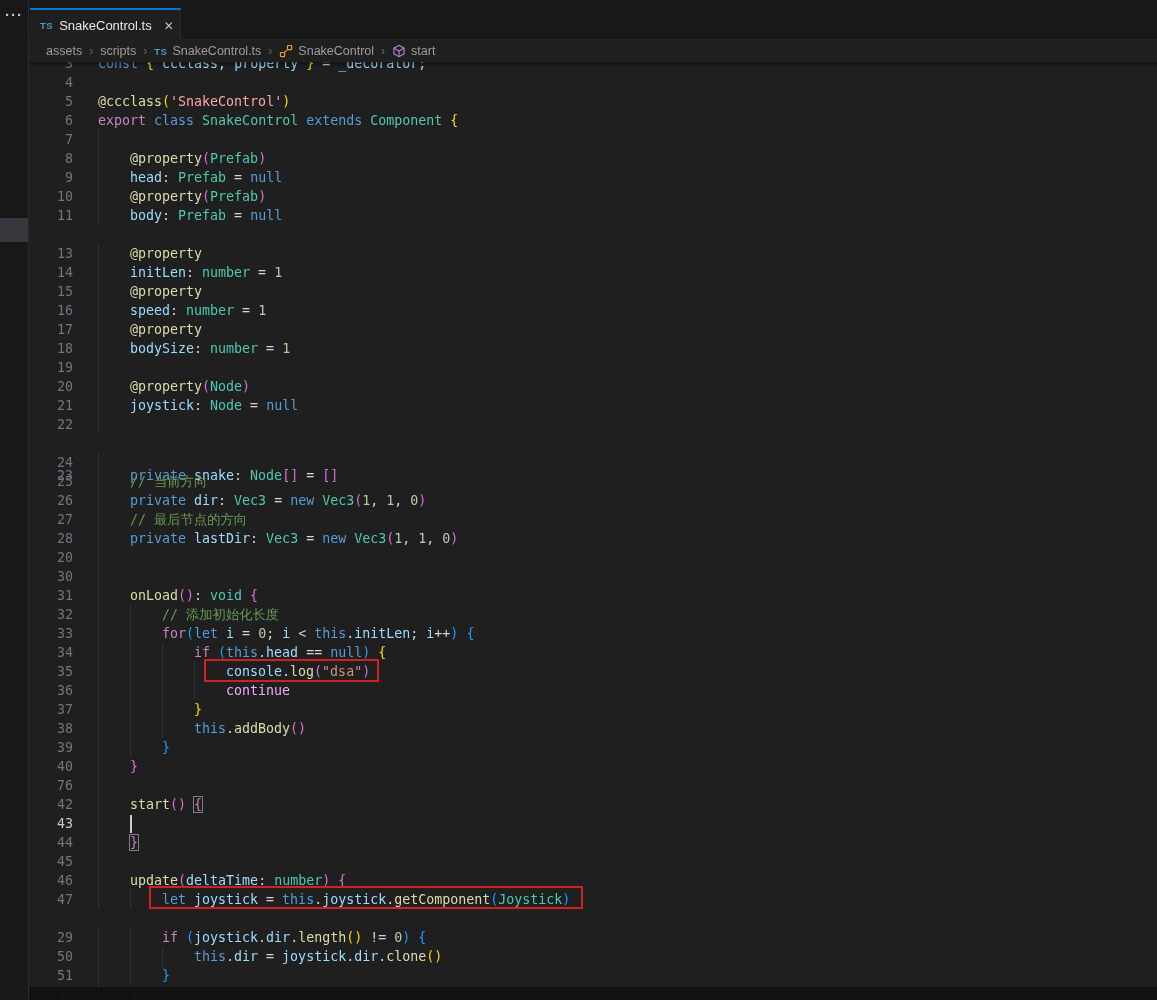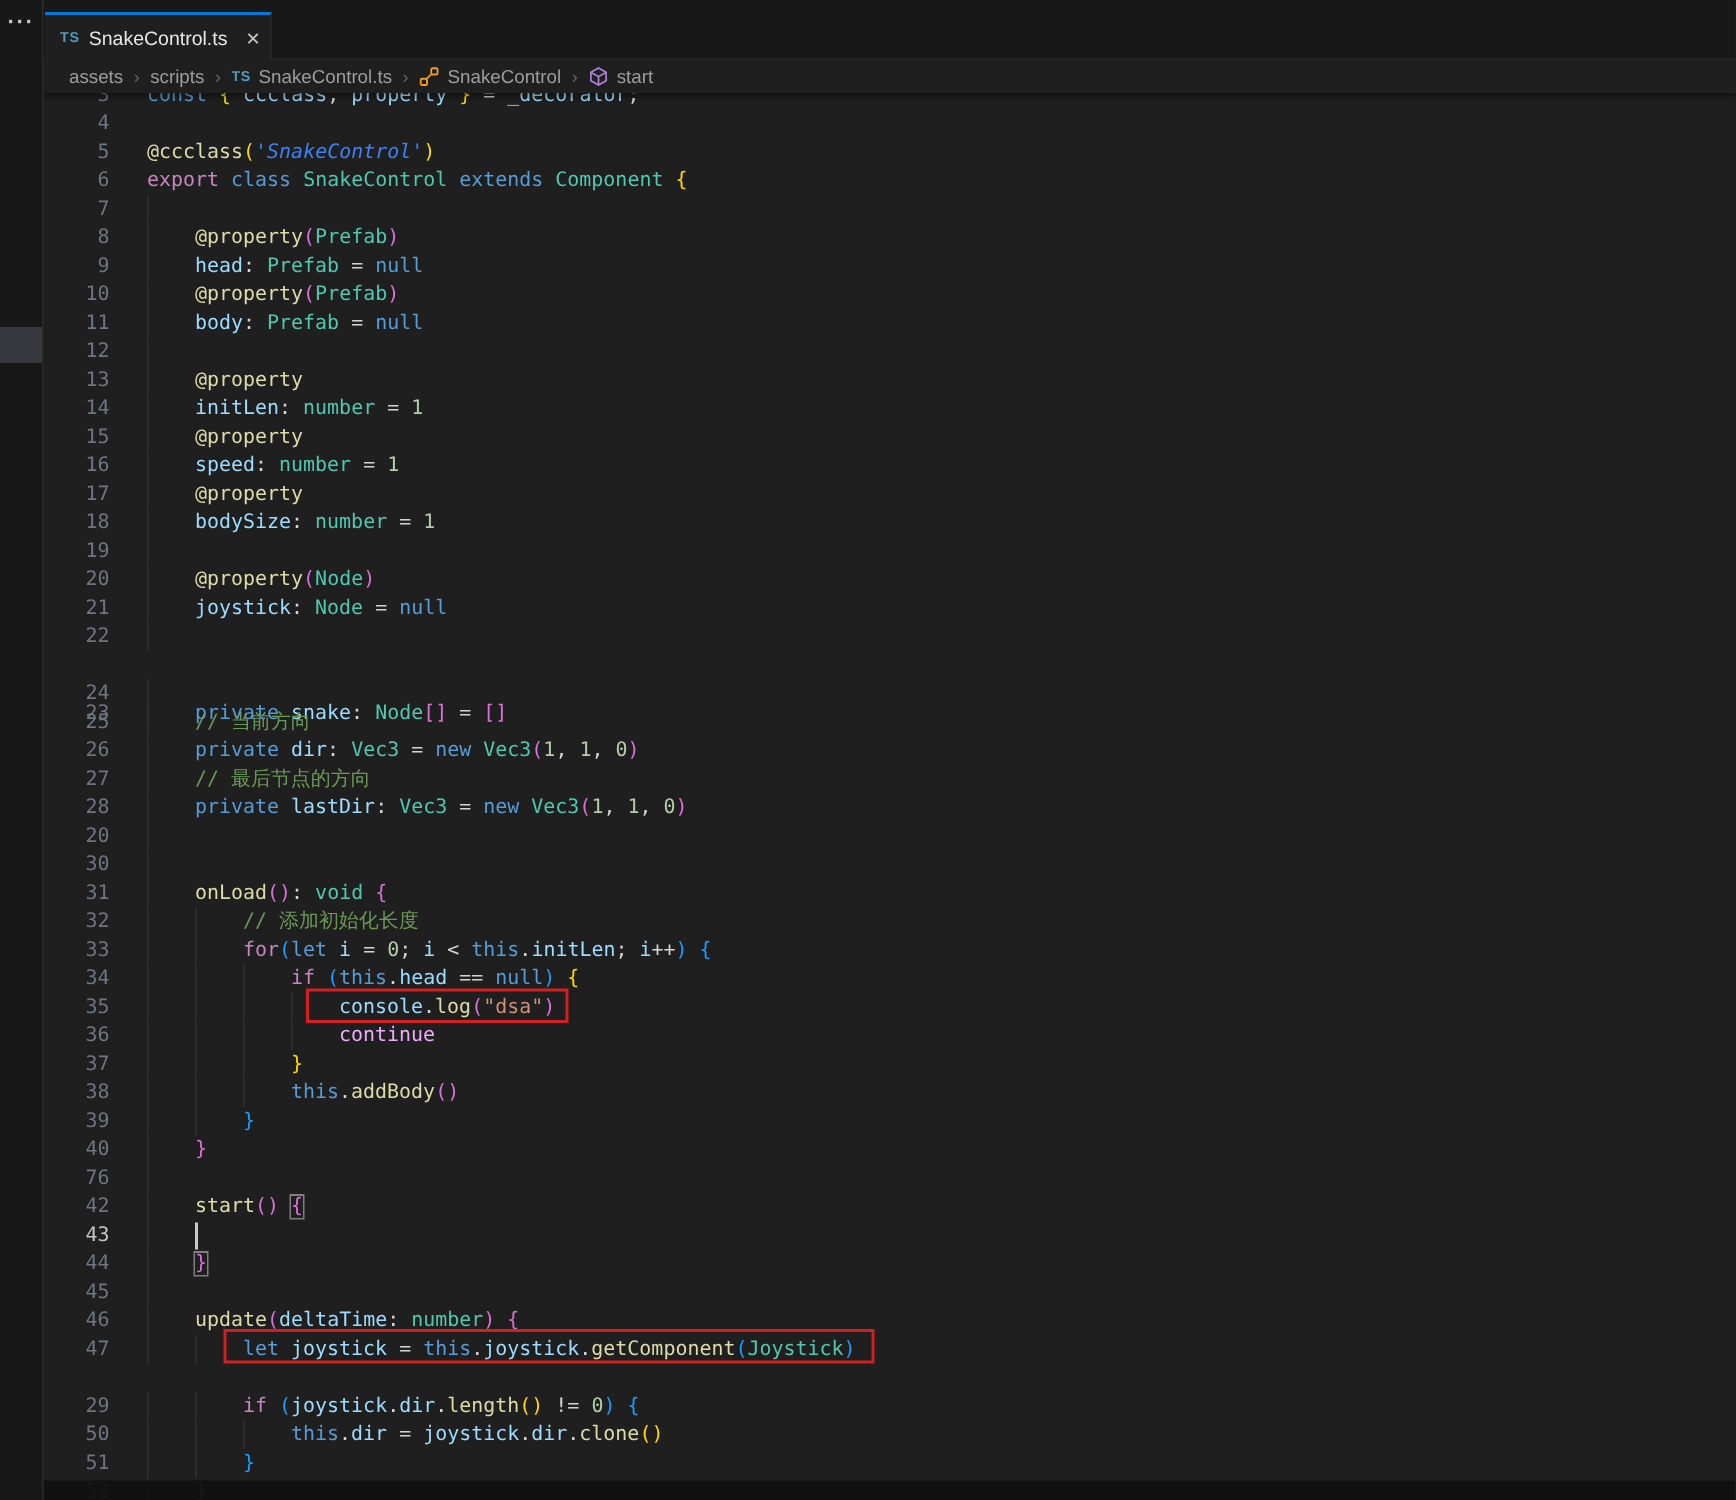--- a/index.html
+++ b/index.html
@@ -103,21 +103,21 @@
   <div class="row" style="top: -8px;">
         <div class="lnum">3</div>
         <div class="code"><span class="tok" style="color: rgb(86, 156, 214);">const </span><span class="tok" style="color: rgb(255, 215, 0);">{ </span><span class="tok" style="color: rgb(156, 220, 254);">ccclass</span><span class="tok" style="color: rgb(212, 212, 212);">, </span><span class="tok" style="color: rgb(156, 220, 254);">property</span><span class="tok" style="color: rgb(255, 215, 0);"> }</span><span class="tok" style="color: rgb(212, 212, 212);"> = </span><span class="tok" style="color: rgb(156, 220, 254);">_decorator</span><span class="tok" style="color: rgb(212, 212, 212);">;</span></div>
       </div>
       <div class="row" style="top: 11px;">
         <div class="lnum">4</div>
         <div class="code"></div>
       </div>
       <div class="row" style="top: 30px;">
         <div class="lnum">5</div>
-        <div class="code"><span class="tok" style="color: rgb(220, 220, 170);">@ccclass</span><span class="tok" style="color: rgb(255, 215, 0);">(</span><span class="tok" style="color: #3b82f6; font-style: italic;">'SnakeControl'</span><span class="tok" style="color: rgb(255, 215, 0);">)</span></div>
+        <div class="code"><span class="tok" style="color: rgb(220, 220, 170);">@ccclass</span><span class="tok" style="color: rgb(255, 215, 0);">(</span><span class="tok" style="color: #fca5a5;">'SnakeControl'</span><span class="tok" style="color: rgb(255, 215, 0);">)</span></div>
       </div>
       <div class="row" style="top: 49px;">
         <div class="lnum">6</div>
         <div class="code"><span class="tok" style="color: rgb(197, 134, 192);">export </span><span class="tok" style="color: rgb(86, 156, 214);">class </span><span class="tok" style="color: rgb(78, 201, 176);">SnakeControl </span><span class="tok" style="color: rgb(86, 156, 214);">extends </span><span class="tok" style="color: rgb(78, 201, 176);">Component </span><span class="tok" style="color: rgb(255, 215, 0);">{</span></div>
       </div>
       <div class="row" style="top: 68px;">
         <div class="guide" style="left: 69px;"></div>
         <div class="lnum">7</div>
         <div class="code"></div>
       </div>
@@ -133,25 +133,20 @@
       </div>
       <div class="row" style="top: 125px;">
         <div class="guide" style="left: 69px;"></div>
         <div class="lnum">10</div>
         <div class="code"><span style="display: inline-block; width: 32px;"></span><span class="tok" style="color: rgb(220, 220, 170);">@property</span><span class="tok" style="color: rgb(218, 112, 214);">(</span><span class="tok" style="color: rgb(78, 201, 176);">Prefab</span><span class="tok" style="color: rgb(218, 112, 214);">)</span></div>
       </div>
       <div class="row" style="top: 144px;">
         <div class="guide" style="left: 69px;"></div>
         <div class="lnum">11</div>
         <div class="code"><span style="display: inline-block; width: 32px;"></span><span class="tok" style="color: rgb(156, 220, 254);">body</span><span class="tok" style="color: rgb(212, 212, 212);">: </span><span class="tok" style="color: rgb(78, 201, 176);">Prefab</span><span class="tok" style="color: rgb(212, 212, 212);"> = </span><span class="tok" style="color: rgb(86, 156, 214);">null</span></div>
-      </div>
-      <div class="row" style="top: 163px;">
-        <div class="guide" style="left: 69px;"></div>
-        <div class="lnum">12</div>
-        <div class="code"></div>
       </div>
       <div class="row" style="top: 182px;">
         <div class="guide" style="left: 69px;"></div>
         <div class="lnum">13</div>
         <div class="code"><span style="display: inline-block; width: 32px;"></span><span class="tok" style="color: rgb(220, 220, 170);">@property</span></div>
       </div>
       <div class="row" style="top: 201px;">
         <div class="guide" style="left: 69px;"></div>
         <div class="lnum">14</div>
         <div class="code"><span style="display: inline-block; width: 32px;"></span><span class="tok" style="color: rgb(156, 220, 254);">initLen</span><span class="tok" style="color: rgb(212, 212, 212);">: </span><span class="tok" style="color: rgb(78, 201, 176);">number</span><span class="tok" style="color: rgb(212, 212, 212);"> = </span><span class="tok" style="color: rgb(181, 206, 168);">1</span></div>

